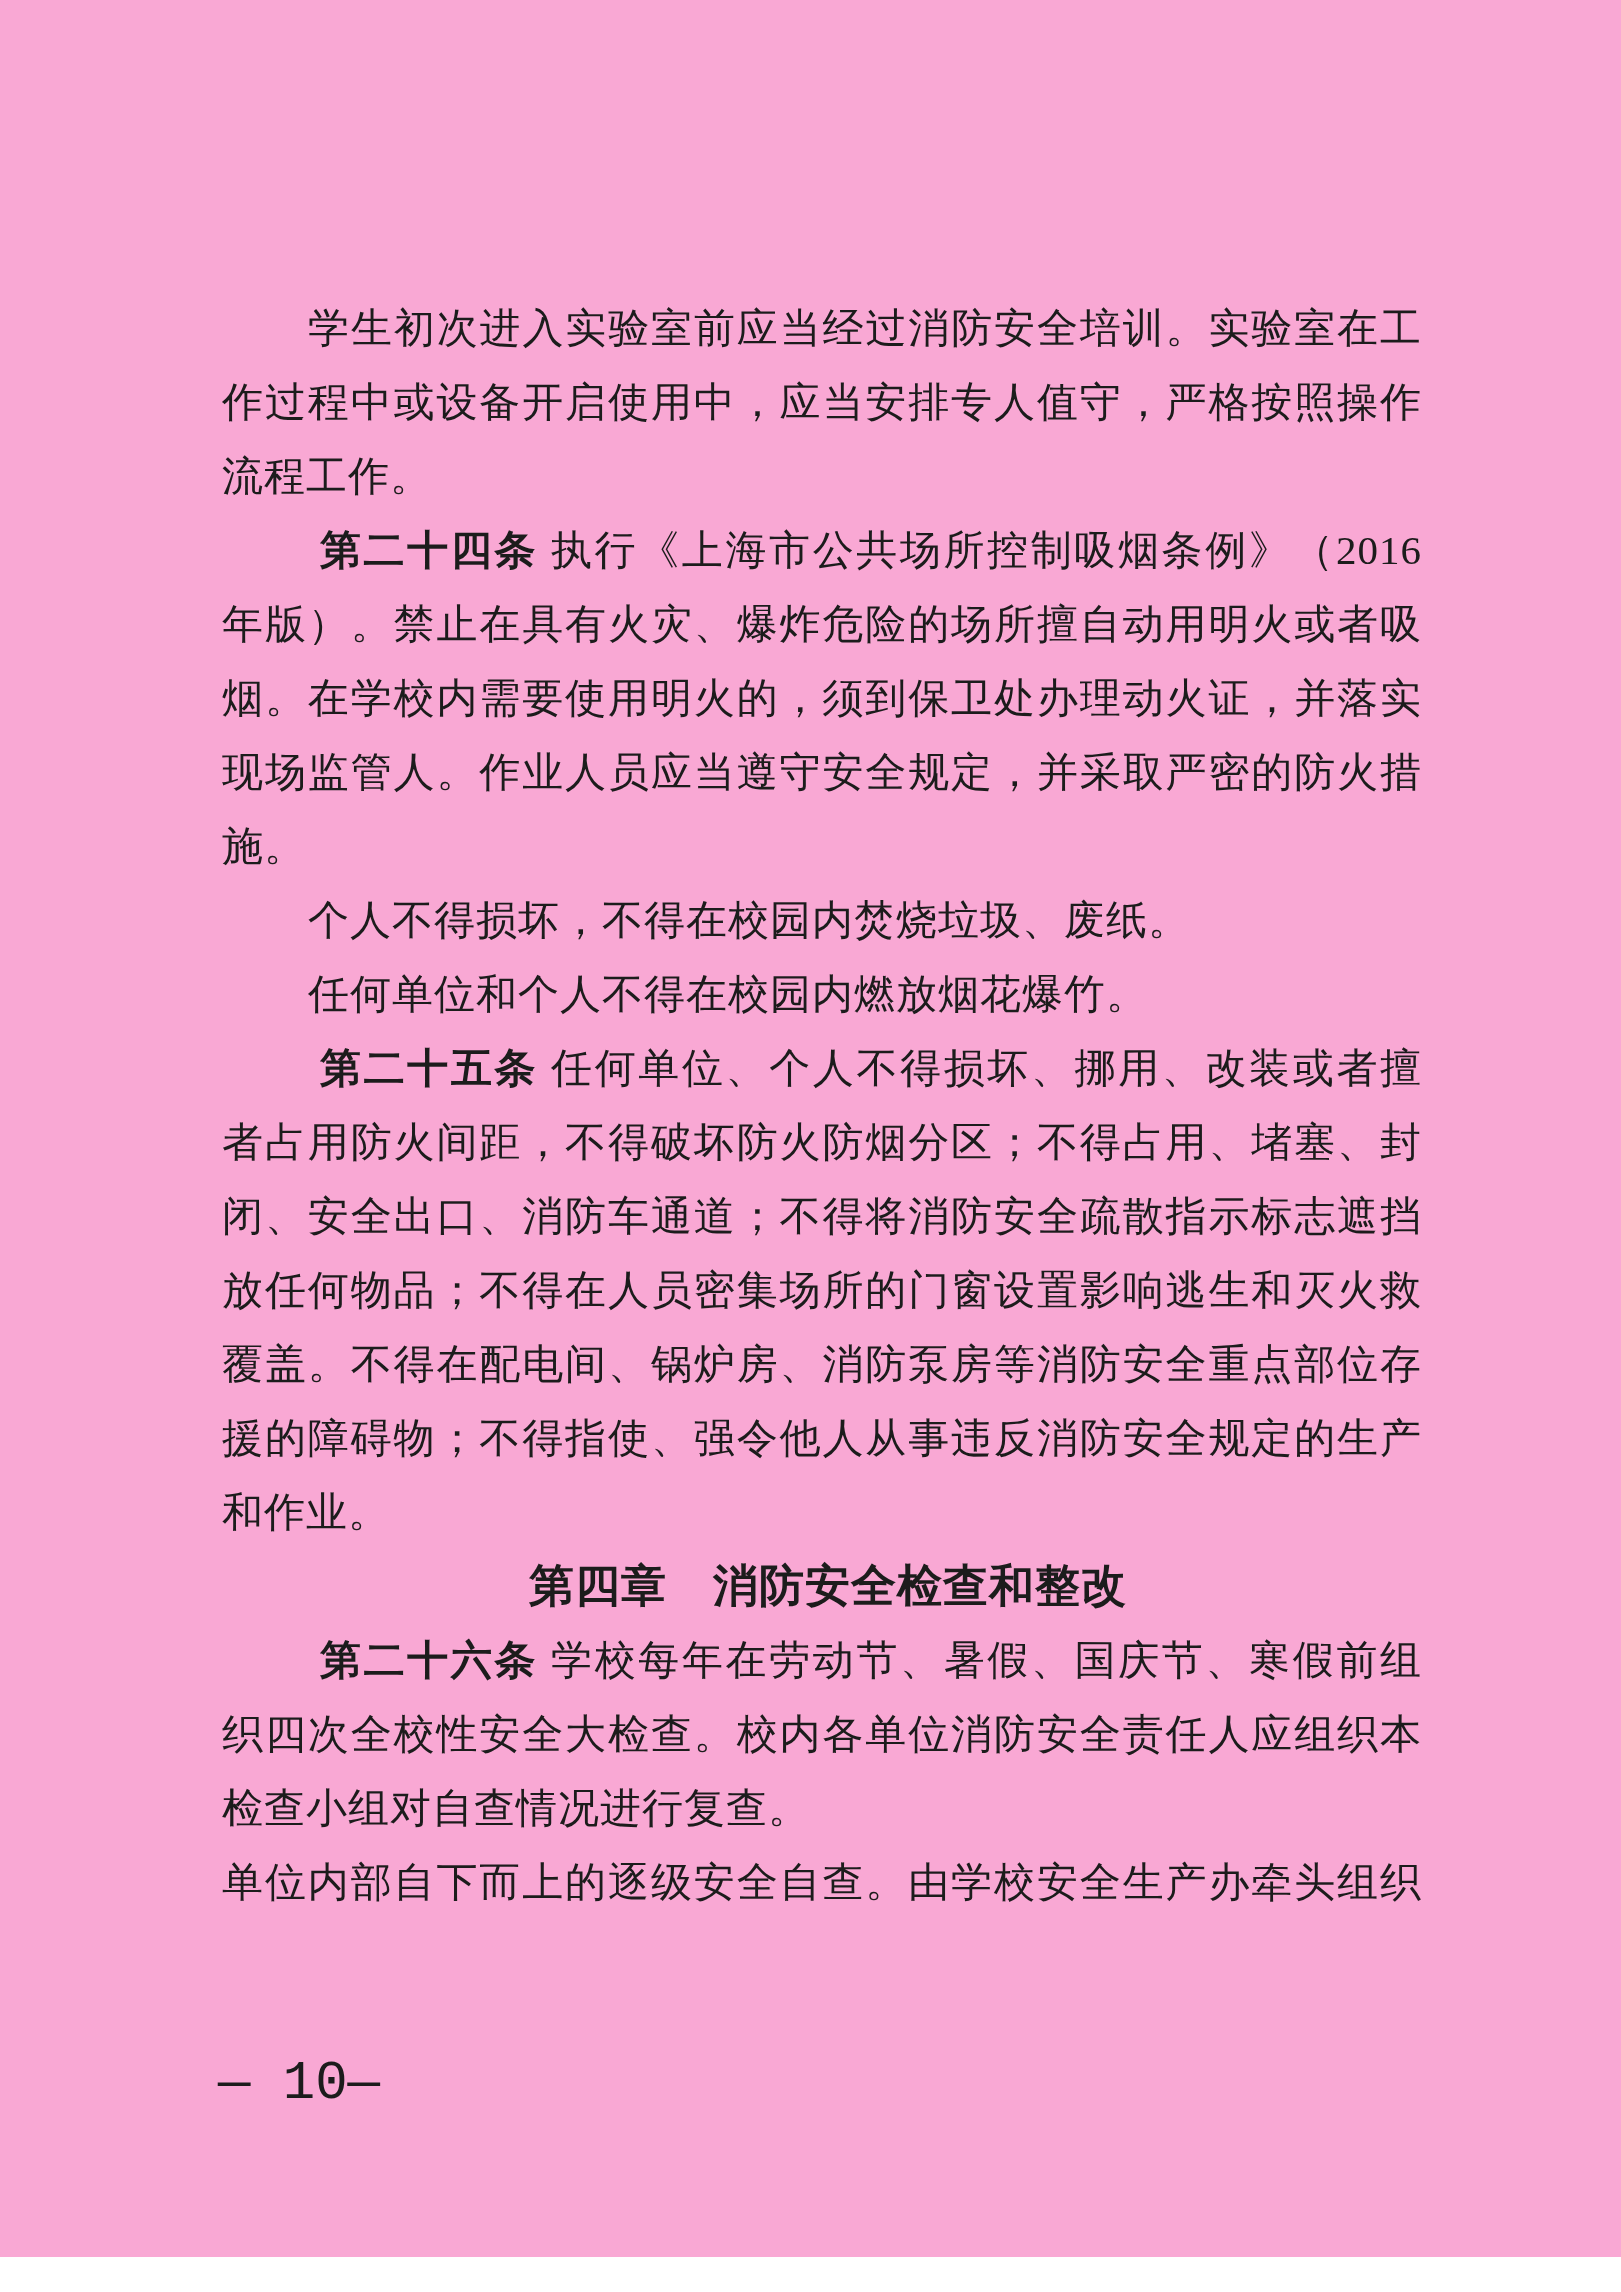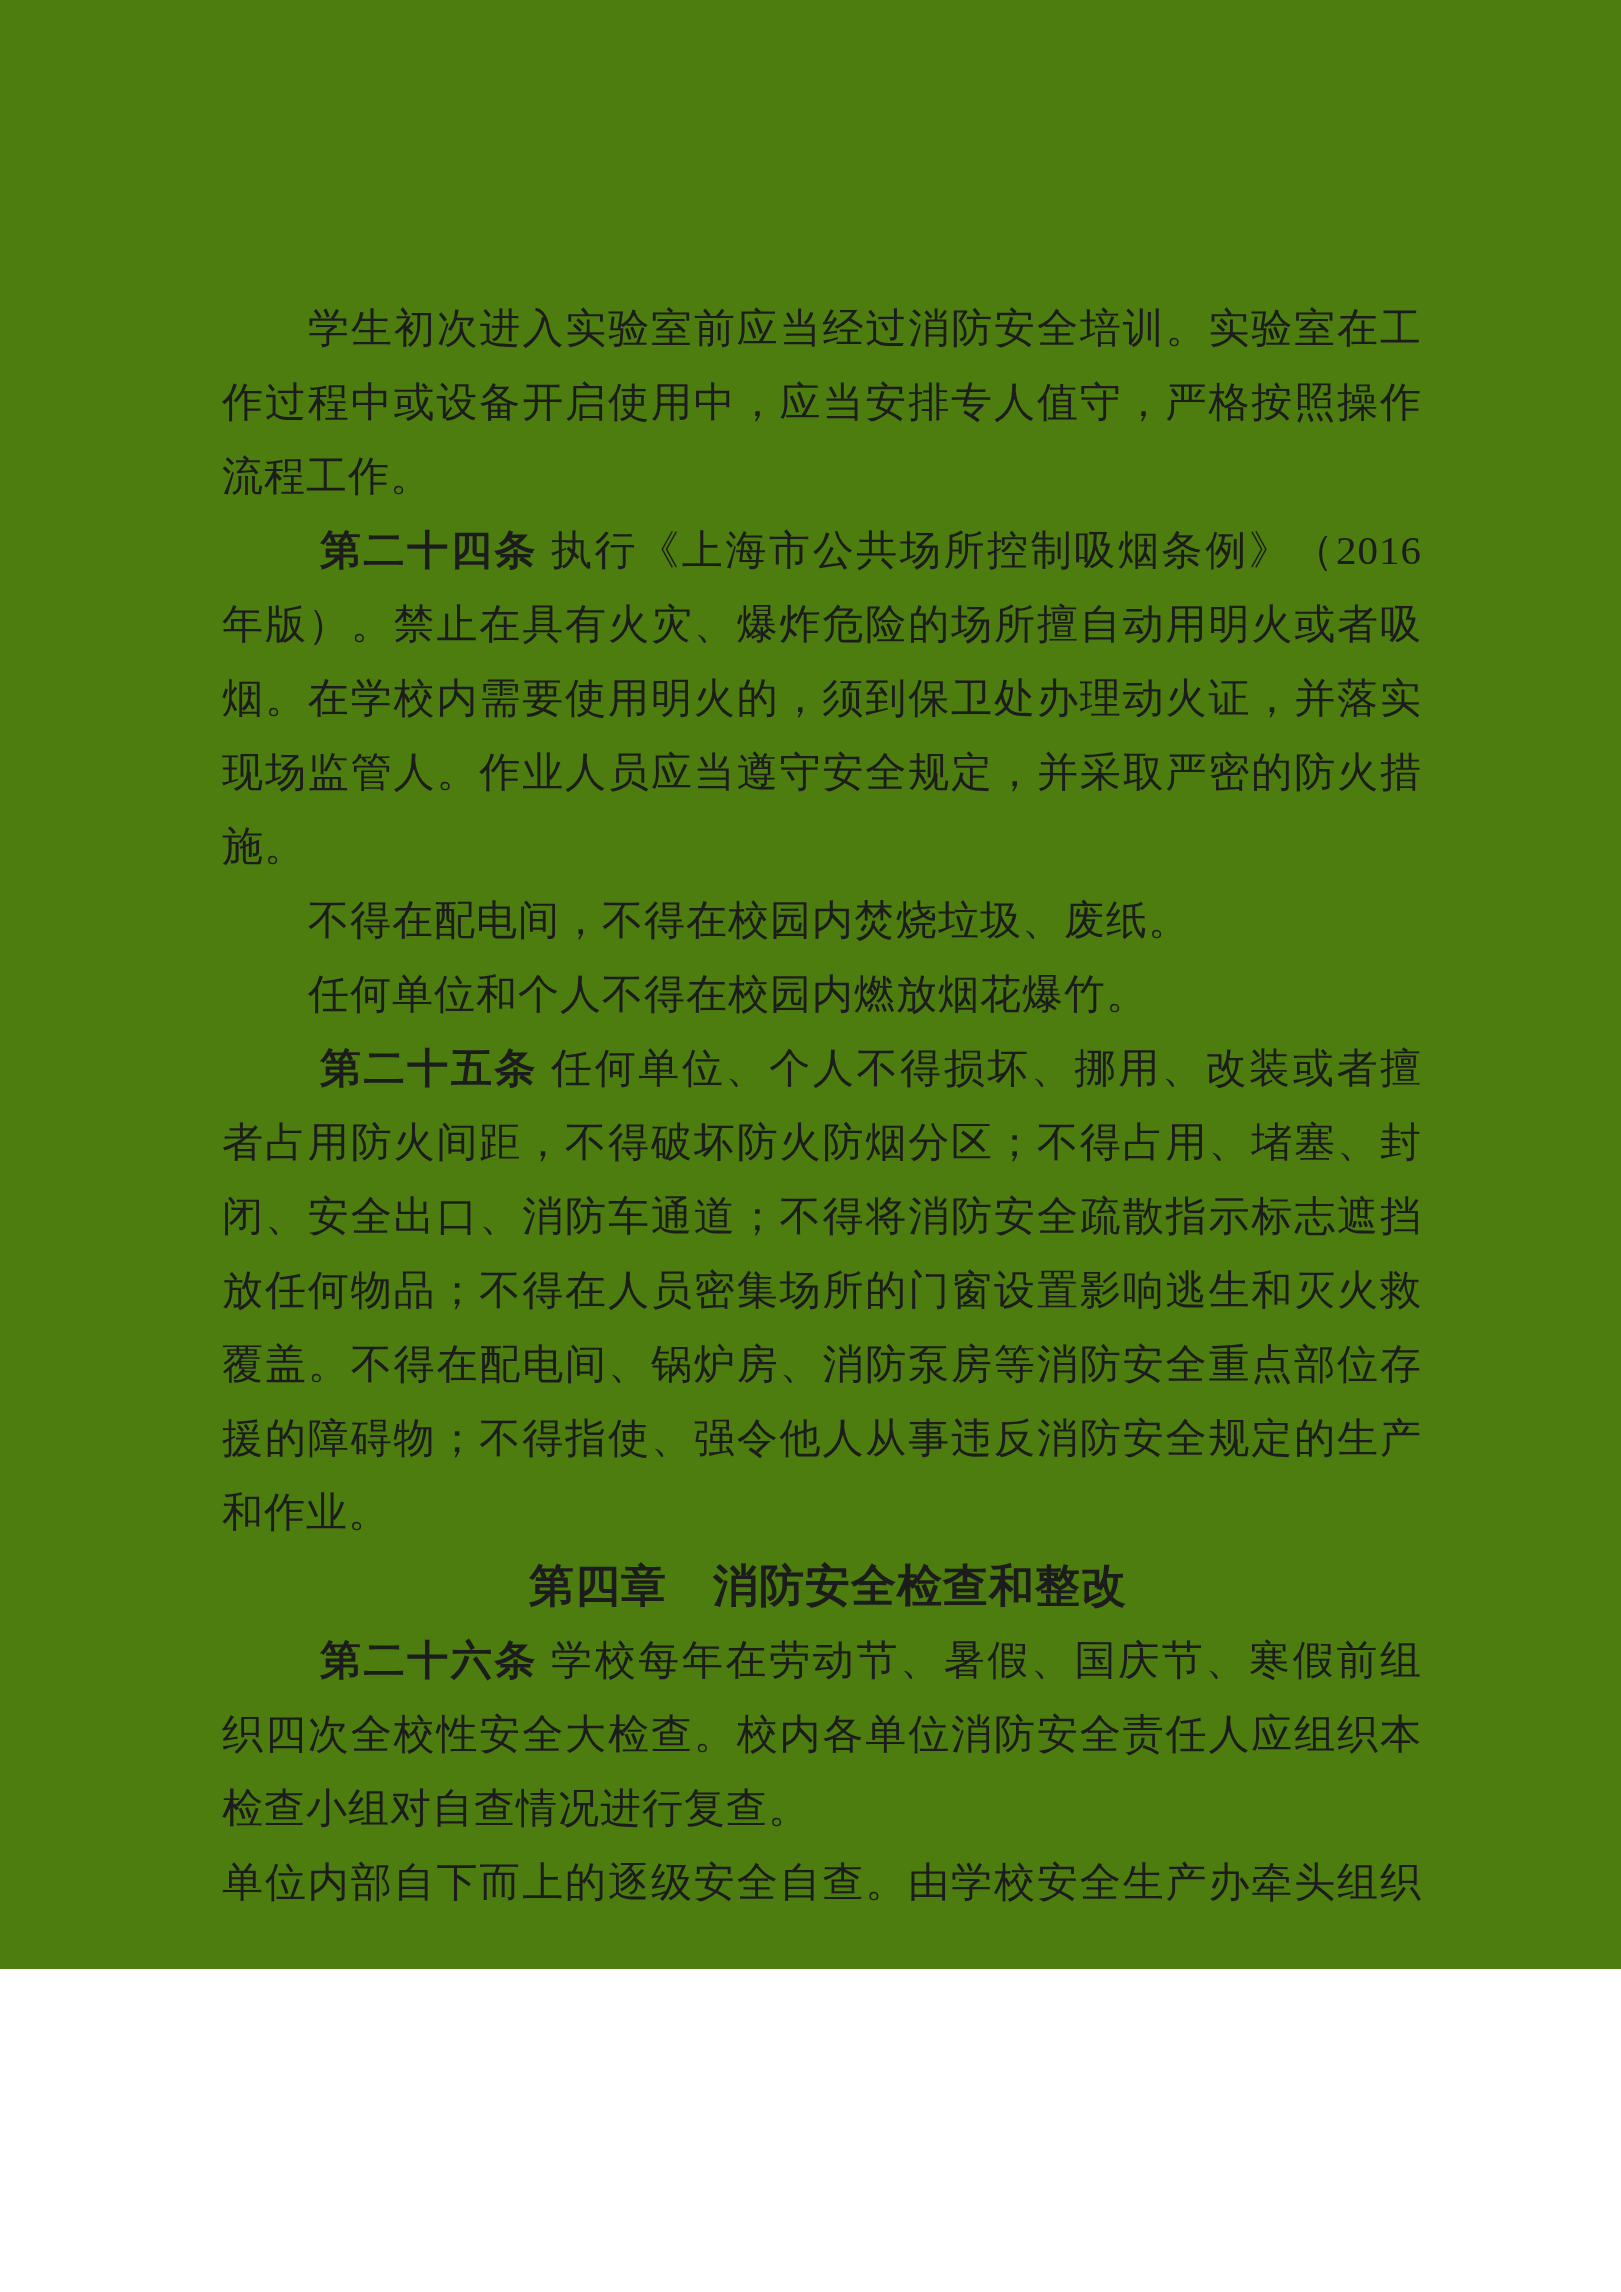--- a/index.html
+++ b/index.html
@@ -3,22 +3,22 @@
 <meta charset="utf-8">
 <style>
   html, body {
     margin: 0;
     padding: 0;
     background: #ffffff;
   }
   .page {
     position: relative;
     width: 1621px;
-    height: 1969px;
-    background: #4d7c0f;
+    height: 2257px;
+    background: #f9a8d4;
     overflow: hidden;
     font-family: "Liberation Serif", "DejaVu Serif", serif;
     color: #1c1c1c;
   }
   .textblock {
     position: absolute;
     left: 222px;
     top: 291px;
     width: 1200px;
   }
@@ -67,21 +67,21 @@
 <div class="page">
   <div class="textblock" id="lines-container">
       <div class="line fill indent"><span>学生初次进入实验室前应当经过消防安全培训。实验室在工</span></div>
       <div class="line fill"><span>作过程中或设备开启使用中，应当安排专人值守，严格按照操作</span></div>
       <div class="line"><span>流程工作。</span></div>
       <div class="line fill indent"><span class="b">第二十四条</span><span> 执行《上海市公共场所控制吸烟条例》（2016</span></div>
       <div class="line fill"><span>年版）。禁止在具有火灾、爆炸危险的场所擅自动用明火或者吸</span></div>
       <div class="line fill"><span>烟。在学校内需要使用明火的，须到保卫处办理动火证，并落实</span></div>
       <div class="line fill"><span>现场监管人。作业人员应当遵守安全规定，并采取严密的防火措</span></div>
       <div class="line"><span>施。</span></div>
-      <div class="line indent"><span>不得在配电间，不得在校园内焚烧垃圾、废纸。</span></div>
+      <div class="line indent"><span>个人不得损坏，不得在校园内焚烧垃圾、废纸。</span></div>
       <div class="line indent"><span>任何单位和个人不得在校园内燃放烟花爆竹。</span></div>
       <div class="line fill indent"><span class="b">第二十五条</span><span> 任何单位、个人不得损坏、挪用、改装或者擅</span></div>
       <div class="line fill"><span>者占用防火间距，不得破坏防火防烟分区；不得占用、堵塞、封</span></div>
       <div class="line fill"><span>闭、安全出口、消防车通道；不得将消防安全疏散指示标志遮挡</span></div>
       <div class="line fill"><span>放任何物品；不得在人员密集场所的门窗设置影响逃生和灭火救</span></div>
       <div class="line fill"><span>覆盖。不得在配电间、锅炉房、消防泵房等消防安全重点部位存</span></div>
       <div class="line fill"><span>援的障碍物；不得指使、强令他人从事违反消防安全规定的生产</span></div>
       <div class="line"><span>和作业。</span></div>
       <div class="line center heading"><span class="b">第四章　消防安全检查和整改</span></div>
       <div class="line fill indent"><span class="b">第二十六条</span><span> 学校每年在劳动节、暑假、国庆节、寒假前组</span></div>

